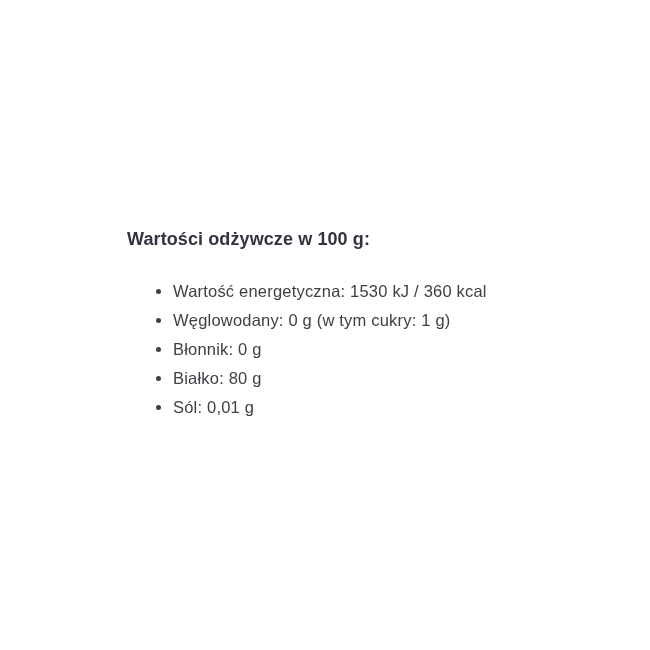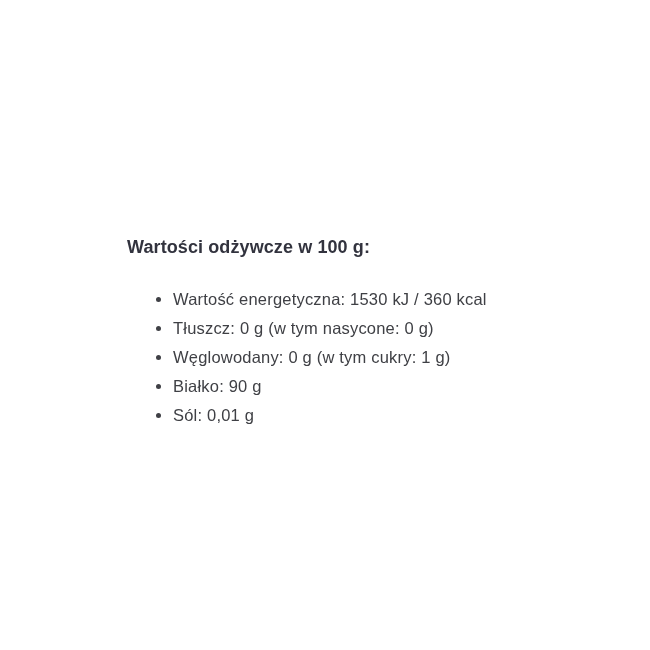--- a/index.html
+++ b/index.html
@@ -13,21 +13,21 @@
   }
   .page {
     position: relative;
     width: 650px;
     height: 650px;
     background: #ffffff;
   }
   .nutrition-section {
     position: absolute;
     left: 127px;
-    top: 236px;
+    top: 228px;
     width: 440px;
   }
   .nutrition-heading {
     margin: 0;
     font-size: 18px;
     line-height: 22px;
     font-weight: 700;
     letter-spacing: 0.1px;
     color: #32333e;
   }
@@ -58,19 +58,19 @@
   }
 </style>
 </head>
 <body>
 
 <div class="page">
   <section class="nutrition-section">
     <h3 class="nutrition-heading">Wartości odżywcze w 100 g:</h3>
     <ul class="nutrition-list">
       <li>Wartość energetyczna: 1530 kJ / 360 kcal</li>
-      <li>Tłuszcz: 0 g (w tym nasycone: 0 g)</li>
       <li>Węglowodany: 0 g (w tym cukry: 1 g)</li>
-      <li>Białko: 90 g</li>
+      <li>Błonnik: 0 g</li>
+      <li>Białko: 80 g</li>
       <li>Sól: 0,01 g</li>
     </ul>
   </section>
 </div>
 
 </body></html>

